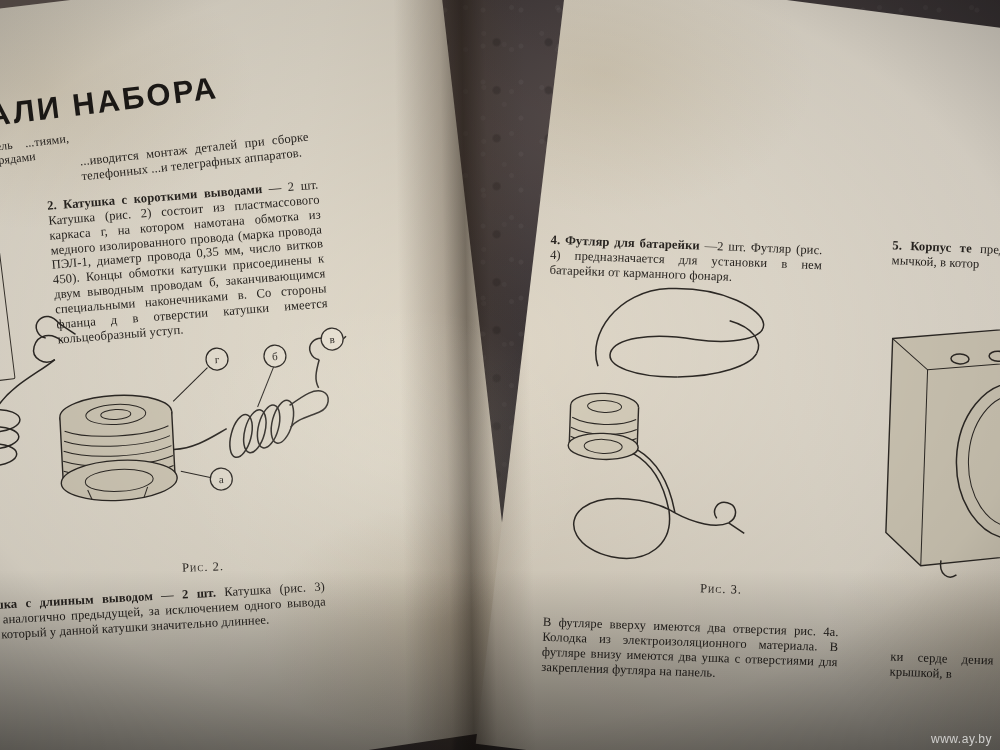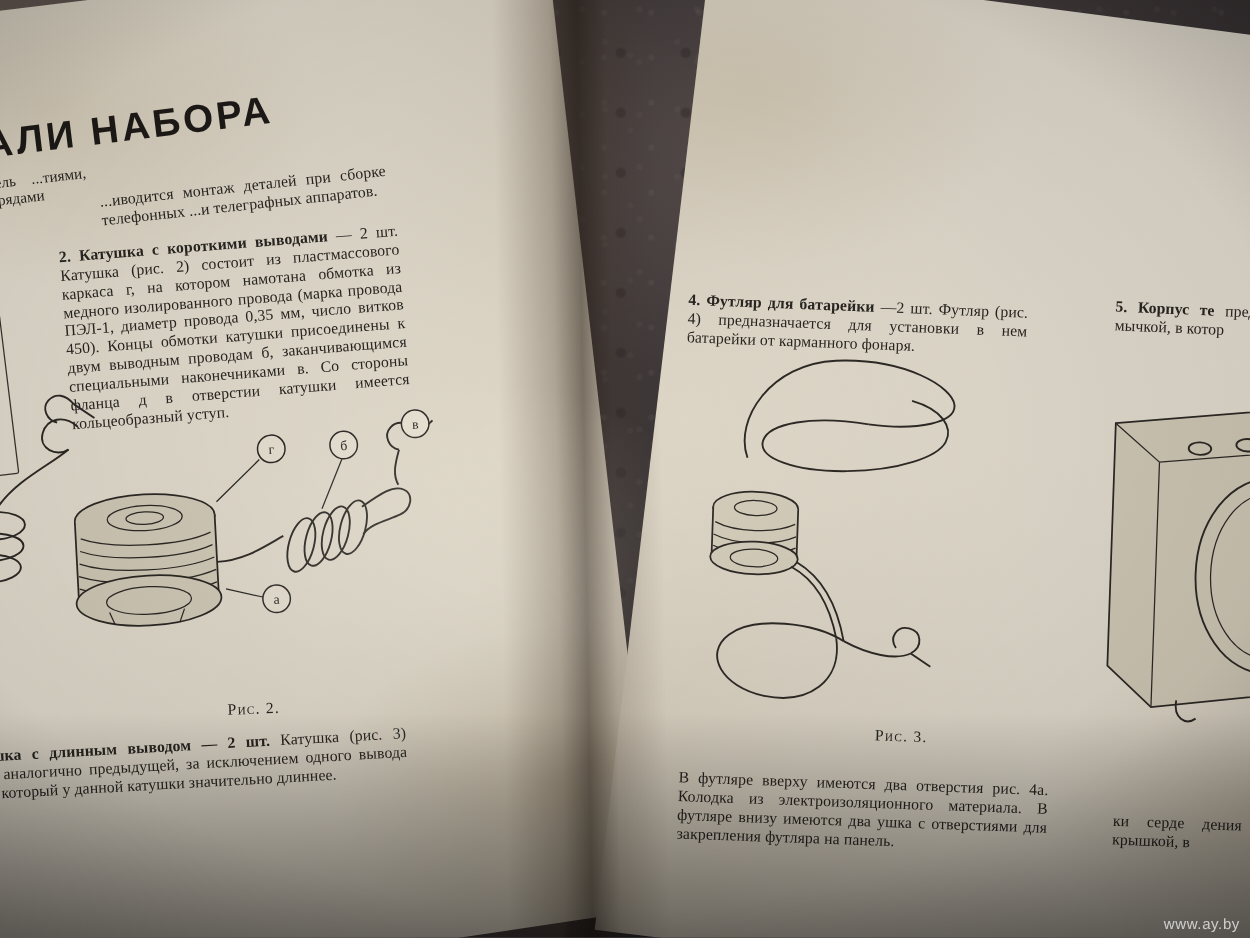--- a/index.html
+++ b/index.html
@@ -12,21 +12,21 @@
     height: 750px;
     overflow: hidden;
     font-family: "Liberation Serif", serif;
   }
 
   #scene {
     position: relative;
     width: 1000px;
     height: 750px;
     overflow: hidden;
-    background: #737373;
+    background: #3b82f6;
   }
 
   
   .bg-leather {
     position: absolute;
     inset: 0;
     background:
       radial-gradient(ellipse 700px 420px at 640px 120px, #5d5250 0%, #40393a 45%, #2e2a2c 100%),
       linear-gradient(160deg, #4a4240 0%, #332e2f 60%, #241f21 100%);
   }

